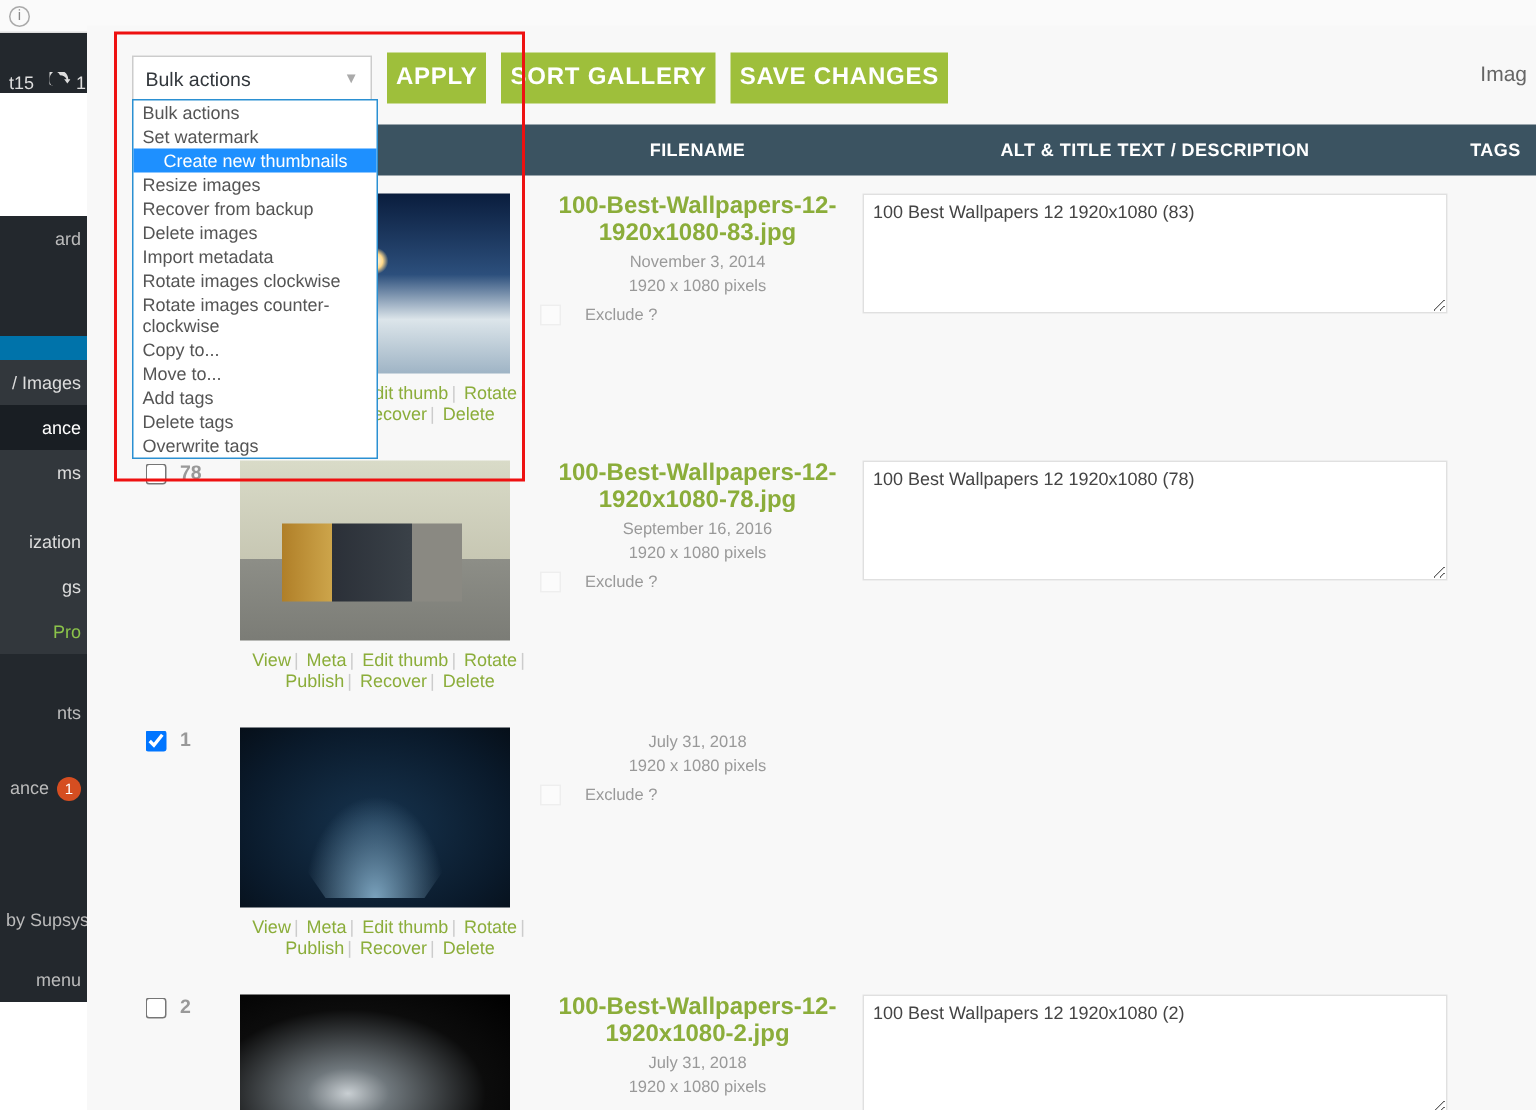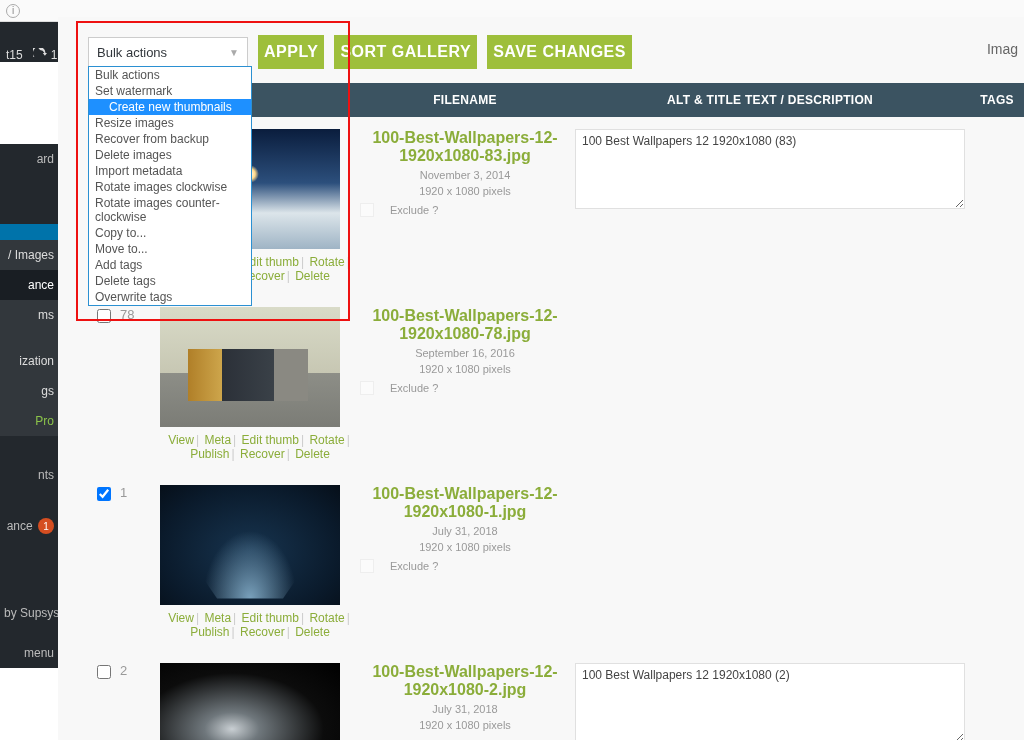--- a/index.html
+++ b/index.html
@@ -38,21 +38,21 @@
   .thead { display: flex; background: #3b5361; color: #fff; font-weight: 600; font-size: 12px; letter-spacing: 0.3px; height: 34px; align-items: center; }
   .col-cb { width: 32px; text-align: center; }
   .col-id { width: 40px; }
   .col-thumb { width: 200px; text-align: center; }
   .col-fn { width: 210px; text-align: center; }
   .col-desc { width: 400px; text-align: center; }
   .col-tags { flex: 1; text-align: center; }
 
   .row { display: flex; padding: 12px 0; }
   .row .col-cb { padding-top: 2px; }
-  .row .col-id { color: #999; }
+  .row .col-id { color: #999; font-weight: bold; }
   .row .col-thumb img, .row .col-thumb .thimg { width: 180px; height: 120px; object-fit: cover; display: block; }
   .row .links { font-size: 12px; margin-top: 6px; }
   .row .links a { color: #8bad3a; text-decoration: none; }
   .row .links .sep { color: #ccc; margin: 0 2px; }
   .row .col-fn .fname { color: #8bad3a; font-weight: 600; font-size: 16px; }
   .row .col-fn .meta { color: #999; font-size: 11px; margin-top: 4px; }
   .row .col-fn .excl { display: flex; align-items: center; gap: 16px; margin-top: 6px; font-size: 11px; color: #999; }
   .row .col-fn .excl .chk { width: 14px; height: 14px; border: 1px solid #eee; background: #fbfbfb; }
   .row textarea { width: 390px; height: 80px; border: 1px solid #e0e0e0; resize: both; font-family: inherit; font-size: 12px; padding: 4px 6px; color: #444; }
   input[type=checkbox] { width: 14px; height: 14px; }
@@ -221,39 +221,41 @@
     </div>
     <div class="col-fn">
       <div class="fname">100-Best-Wallpapers-12-1920x1080-78.jpg</div>
       <div class="meta">September 16, 2016</div>
       <div class="meta">1920 x 1080 pixels</div>
       <div class="excl">
                 <span class="chk"></span>
                 <span>Exclude ?</span>
               </div>
     </div>
+    <div class="col-desc">
+      <textarea style="">100 Best Wallpapers 12 1920x1080 (78)</textarea>
+    </div>
     <div class="col-tags"></div>
   </div>
           <div class="row">
     <div class="col-cb"><input type="checkbox" checked="" style=""></div>
     <div class="col-id">1</div>
     <div class="col-thumb">
       <div class="thimg th3"></div>
       <div class="links">
         <a>View</a><span class="sep">|</span>
         <a>Meta</a><span class="sep">|</span>
         <a>Edit thumb</a><span class="sep">|</span>
         <a>Rotate</a><span class="sep">|</span>
         <a>Publish</a><span class="sep">|</span>
         <a>Recover</a><span class="sep">|</span>
         <a>Delete</a>
       </div>
     </div>
     <div class="col-fn">
-      <div class="fname">100-Best-Wallpapers-12-1920x1080-1.jpg</div>
       <div class="meta">July 31, 2018</div>
       <div class="meta">1920 x 1080 pixels</div>
       <div class="excl">
                 <span class="chk"></span>
                 <span>Exclude ?</span>
               </div>
     </div>
     <div class="col-tags"></div>
   </div>
           <div class="row">

